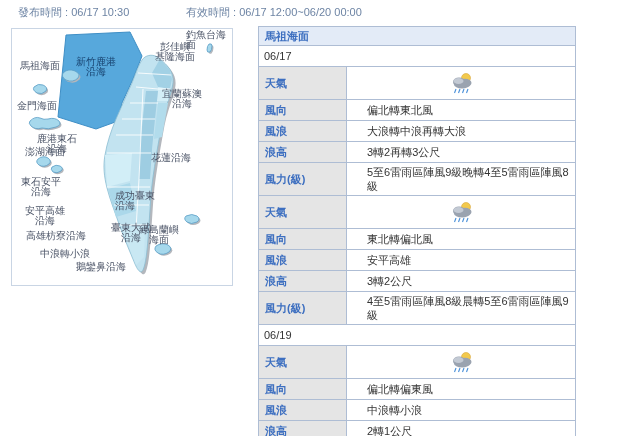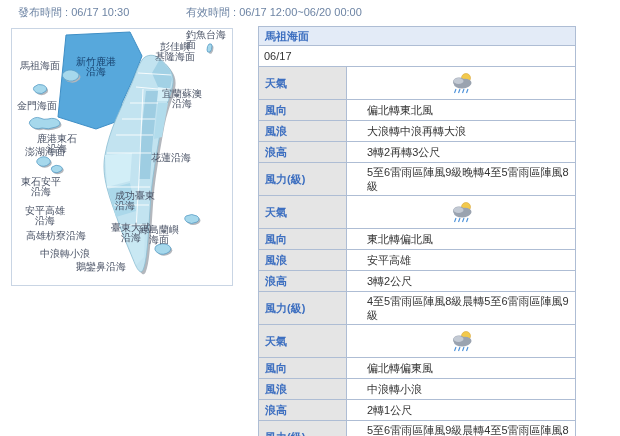--- a/index.html
+++ b/index.html
@@ -242,20 +242,23 @@
       </tr>
     <tr class="r-txt">
         <th>浪高</th>
         <td>3轉2公尺</td>
       </tr>
     <tr class="r-txt">
         <th>風力(級)</th>
         <td>4至5雷雨區陣風8級晨轉5至6雷雨區陣風9級</td>
       </tr>
 
+    <tr class="date-row">
+        <td colspan="2">06/19</td>
+      </tr>
     <tr class="r-wx">
       <th>天氣</th>
       <td>
         <svg width="30" height="24" viewBox="0 0 30 24">
           <circle cx="19" cy="8" r="4.5" fill="#f2c94c" stroke="#d9a63a" stroke-width="0.6"></circle>
           <g fill="#9aa3b0">
               <ellipse cx="12" cy="12" rx="6" ry="4.5"></ellipse>
               <ellipse cx="18" cy="13" rx="6.5" ry="4.2"></ellipse>
               <ellipse cx="15" cy="14.5" rx="8" ry="4"></ellipse>
             </g>

